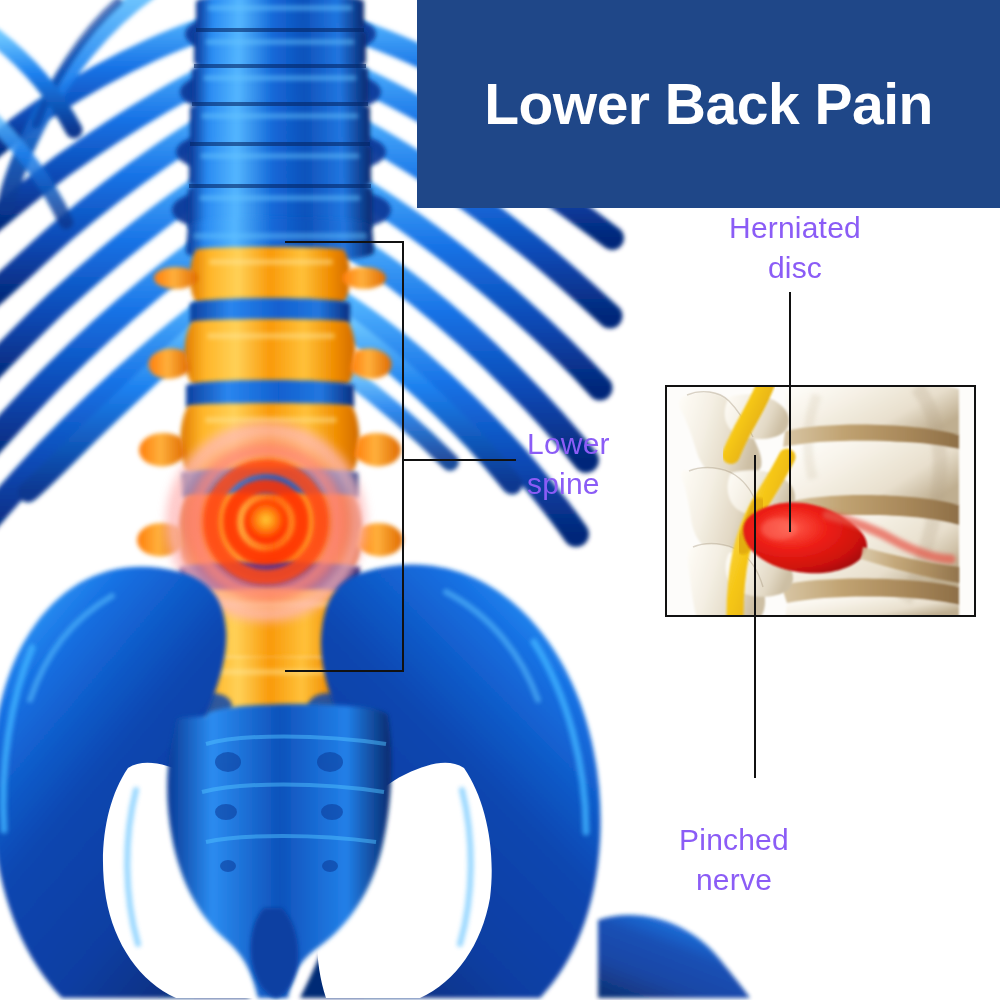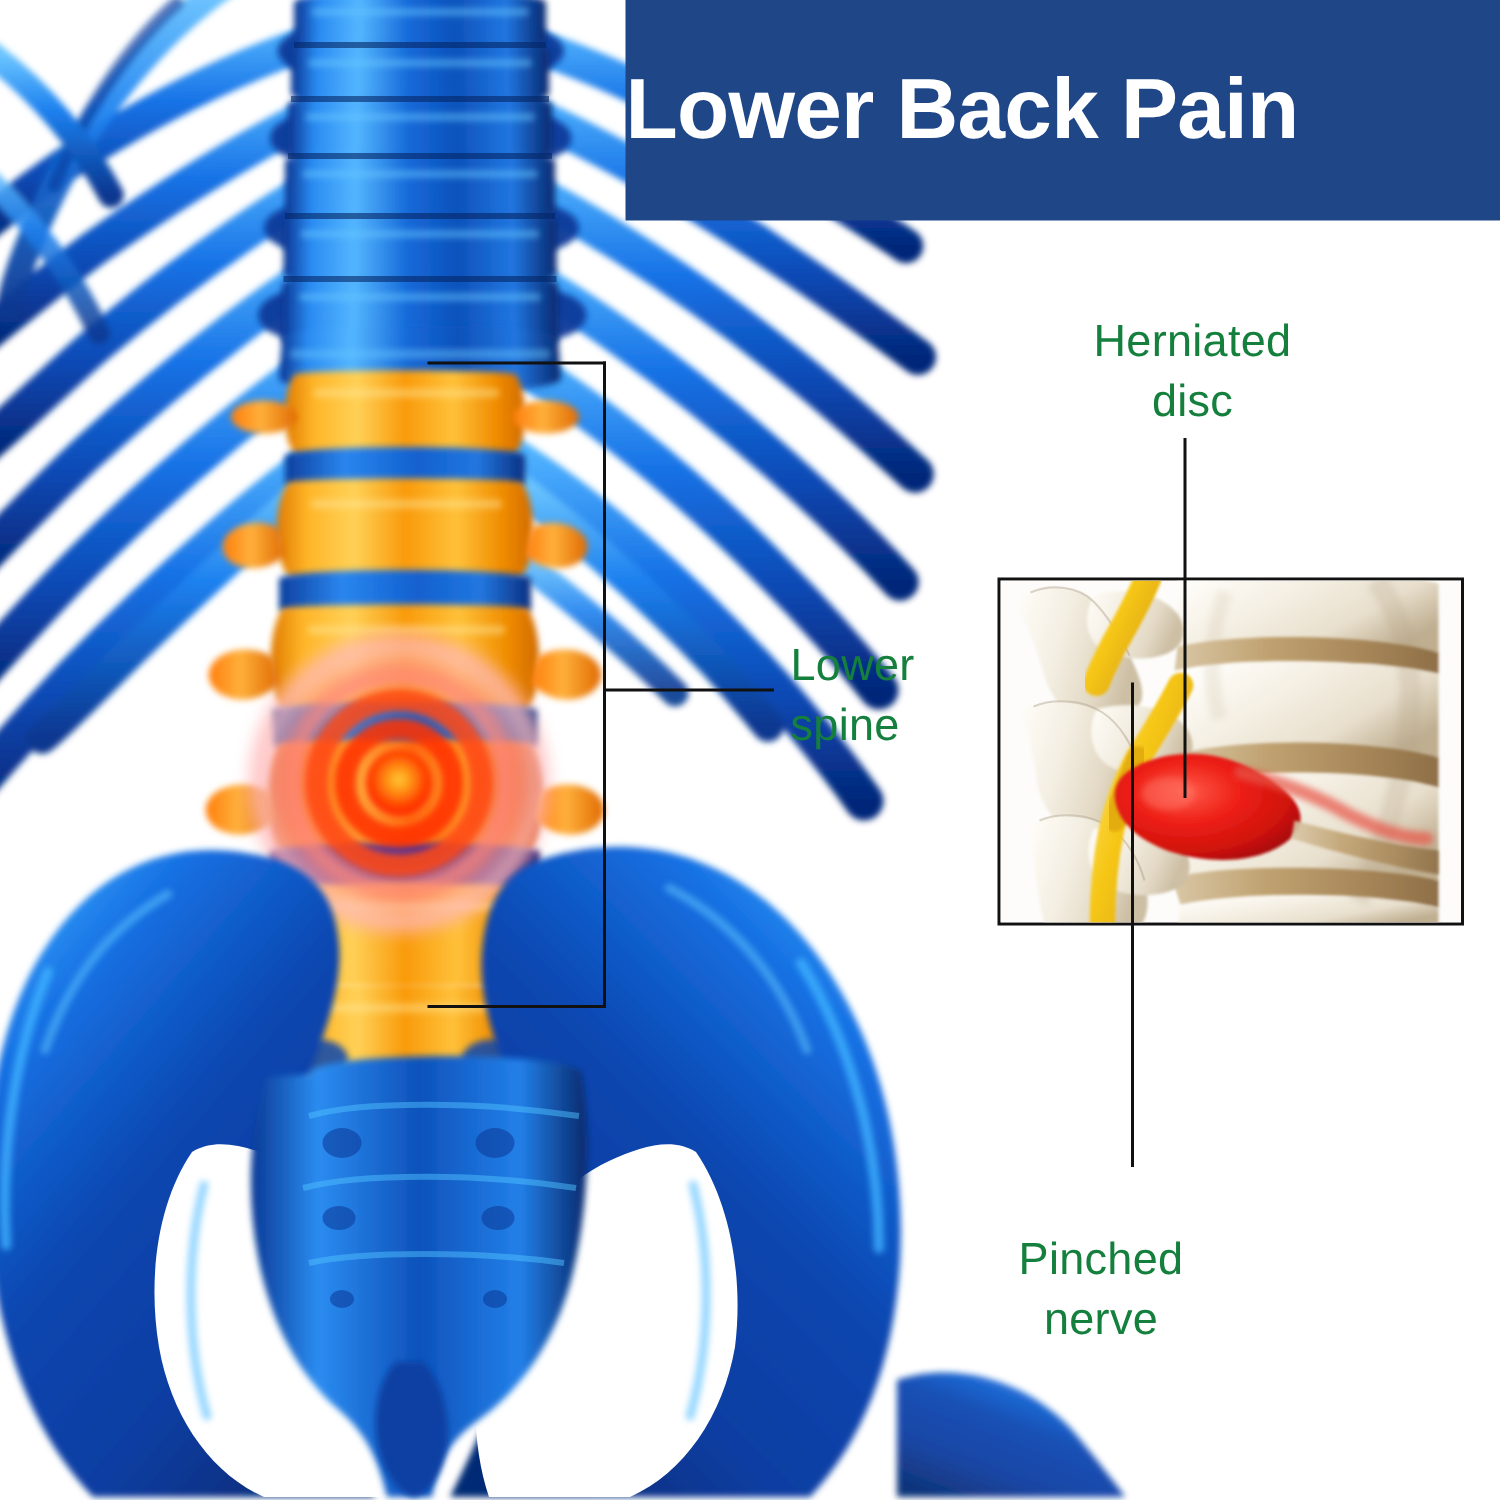--- a/index.html
+++ b/index.html
@@ -21,41 +21,41 @@
     width: 1000px;
     height: 1000px;
   }
 
   
   .title-banner {
     position: absolute;
     left: 417px;
     top: 0;
     width: 583px;
-    height: 147px;
+    height: 208px;
     background: #1f4788;
     display: flex;
     align-items: center;
-    justify-content: flex-start;
+    justify-content: center;
     z-index: 40;
   }
   .title-text {
     color: #ffffff;
     font-family: "Liberation Sans", sans-serif;
     font-size: 57px;
     font-weight: bold;
     letter-spacing: -0.5px;
     white-space: nowrap;
     line-height: 1;
   }
 
   
   .label {
     position: absolute;
-    color: #15803d;
+    color: #8b5cf6;
     font-family: "Liberation Sans", sans-serif;
     font-size: 30px;
     font-weight: 400;
     line-height: 1.32;
     letter-spacing: 0.2px;
     z-index: 40;
     white-space: pre-line;
   }
   #label-herniated-disc {
     left: 700px;

